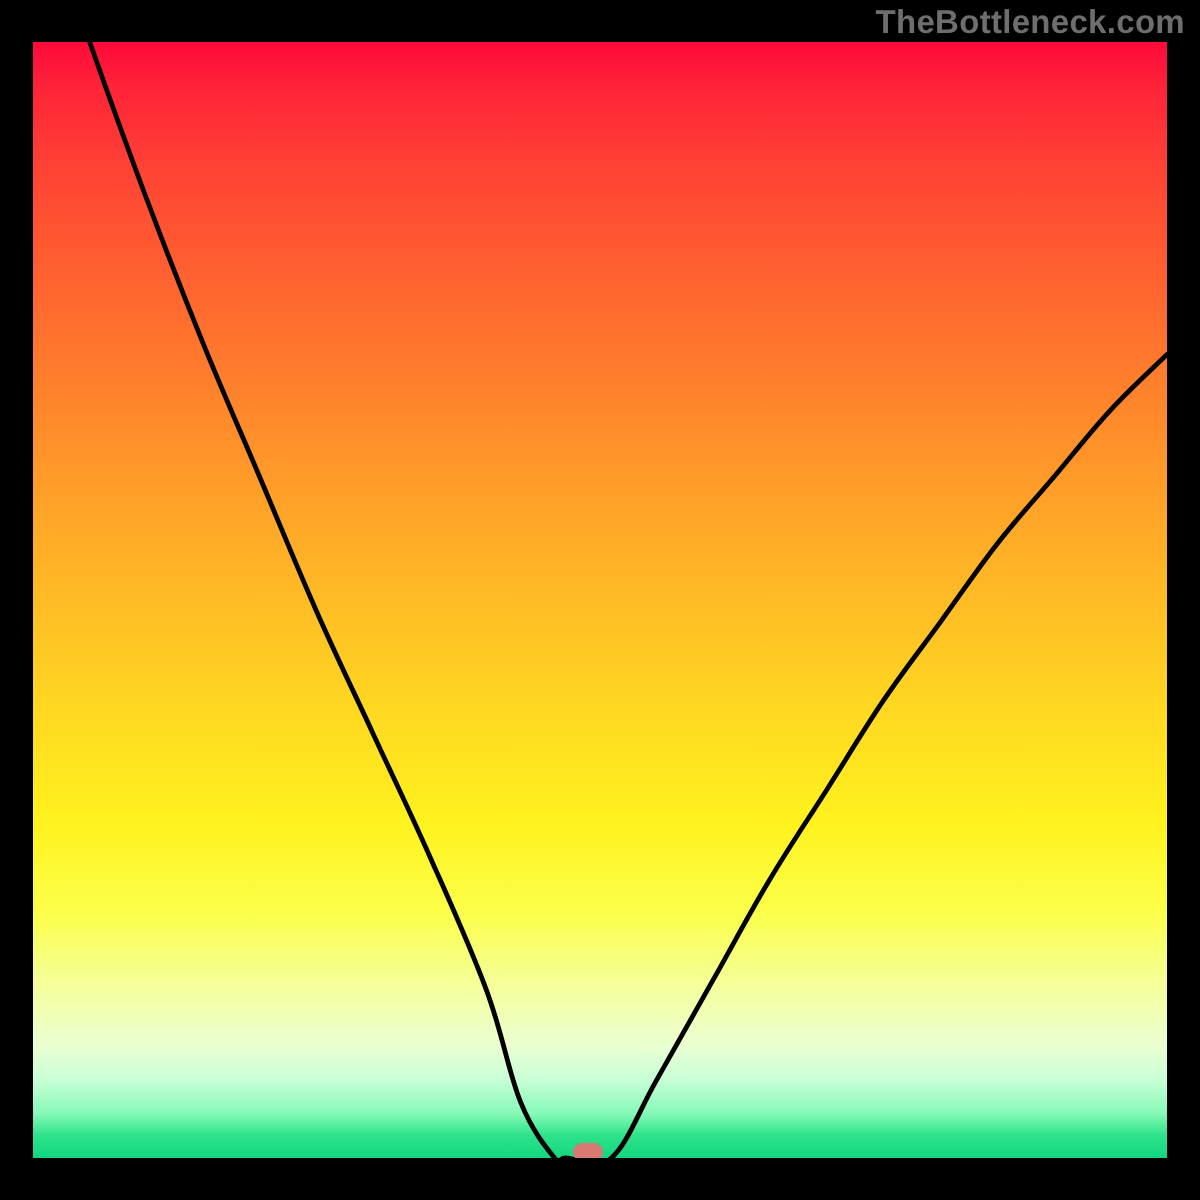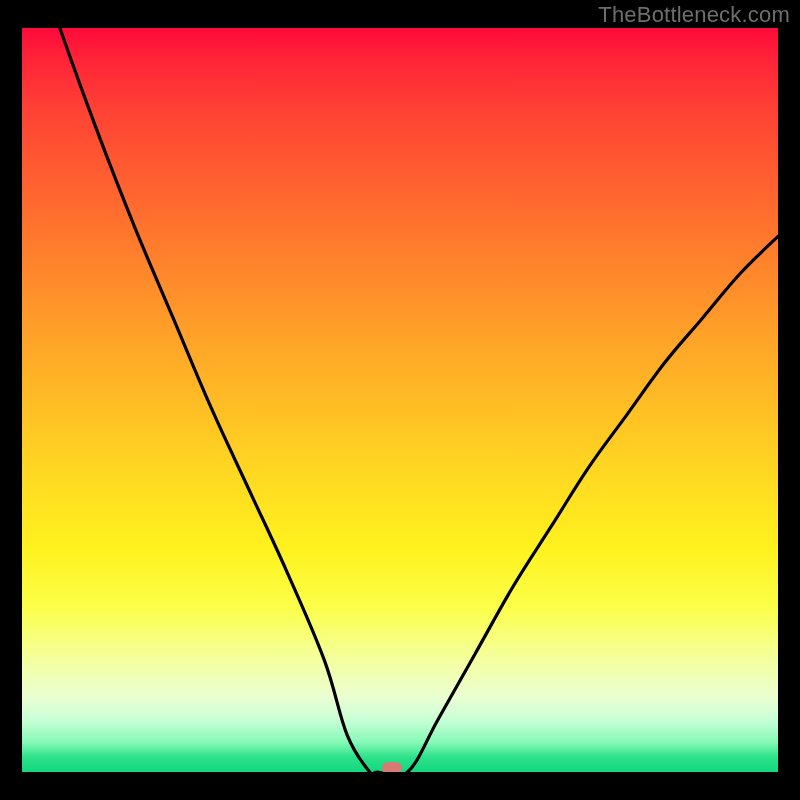--- a/index.html
+++ b/index.html
@@ -16,21 +16,21 @@
     width: 800px;
     height: 800px;
     background: #000;
   }
   .watermark {
     position: absolute;
     top: 2px;
     right: 10px;
     color: #6e6e6e;
     font-size: 22px;
-    font-weight: 400;
+    font-weight: 700;
     letter-spacing: 0.2px;
     z-index: 5;
   }
   .plot-area {
     position: absolute;
     left: 22px;
     top: 28px;
     width: 756px;
     height: 744px;
     overflow: hidden;

